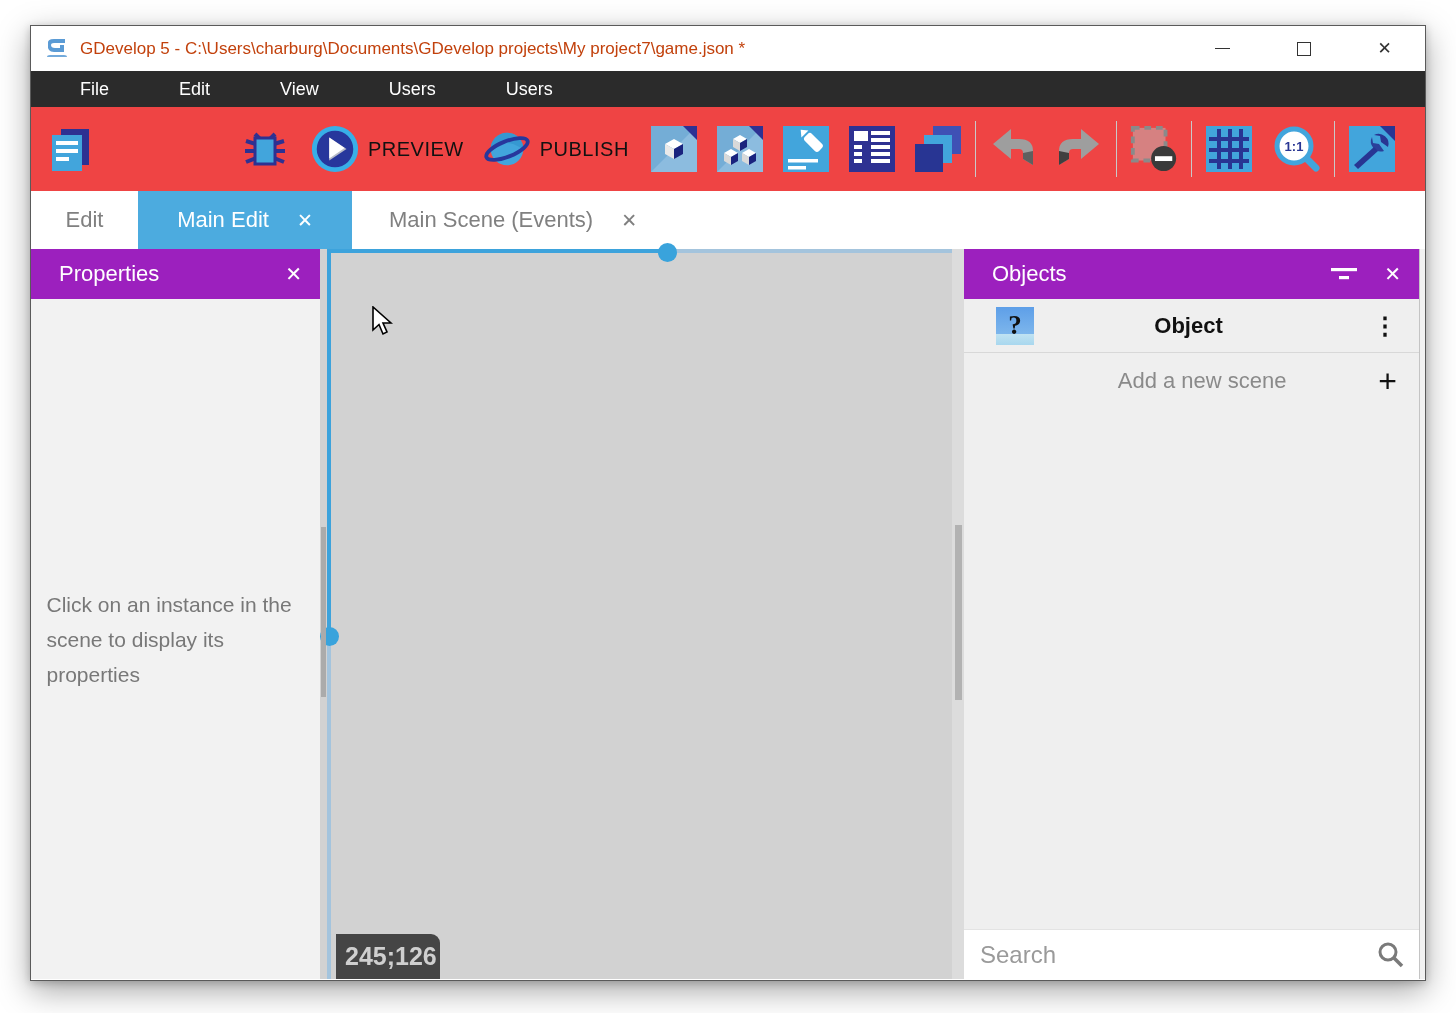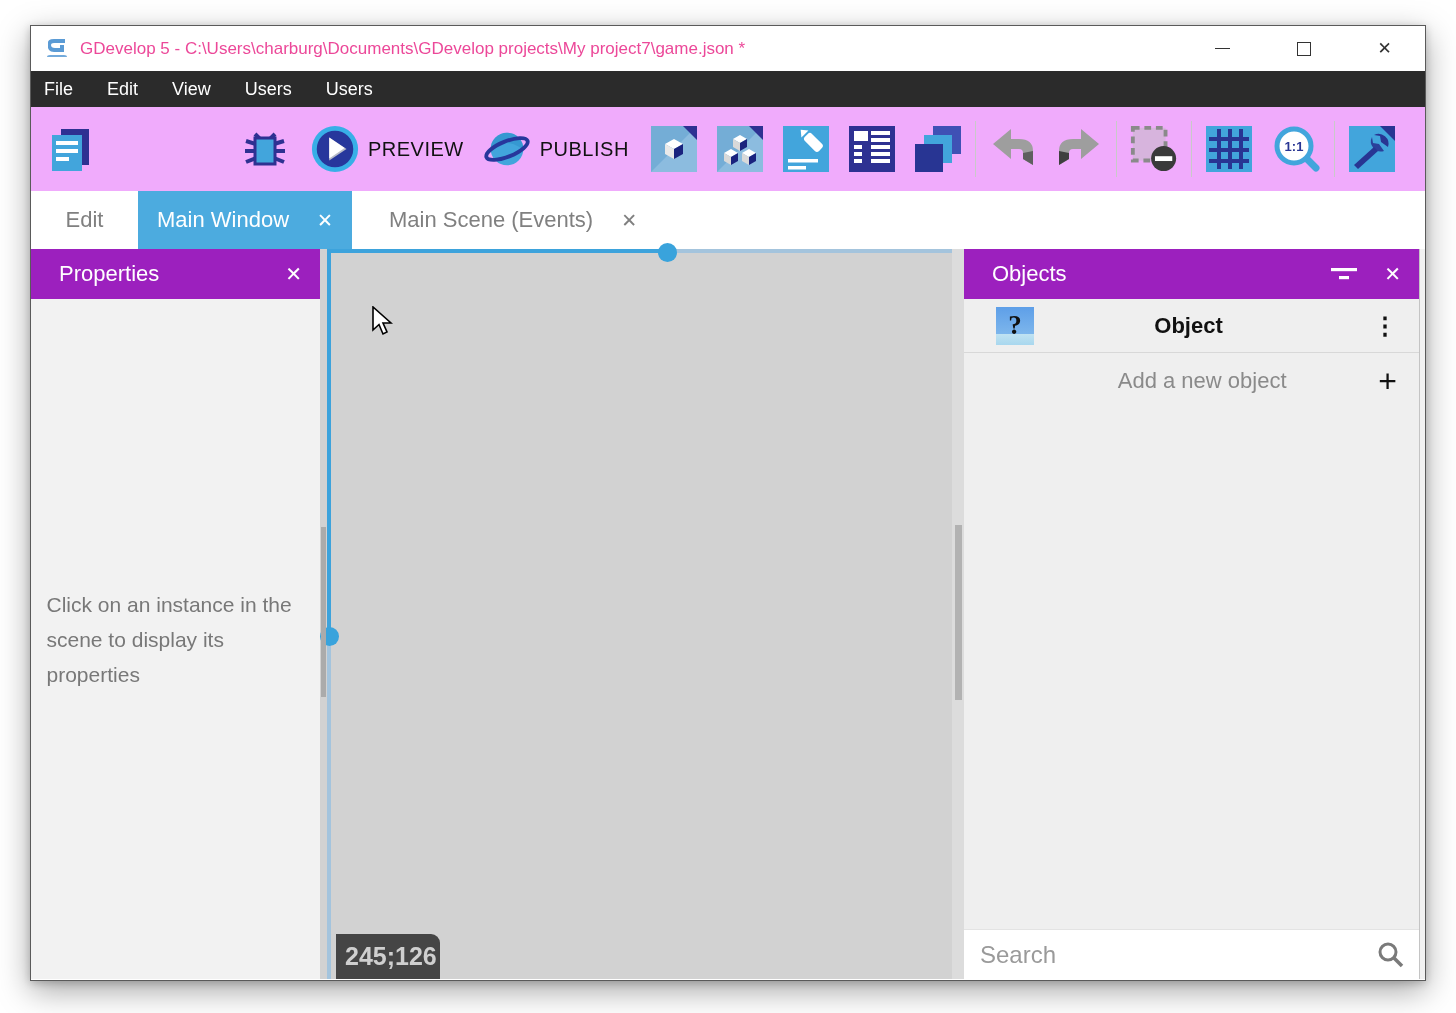--- a/index.html
+++ b/index.html
@@ -7,34 +7,34 @@
 
   .window {
     position:absolute; left:30px; top:25px; width:1396px; height:956px;
     background:#ffffff; border:1px solid #5a5a5a;
     box-shadow:0 10px 30px rgba(0,0,0,0.35), 0 2px 8px rgba(0,0,0,0.2);
   }
 
   
   .titlebar { position:absolute; left:0; top:0; width:100%; height:45px; background:#ffffff; display:flex; align-items:center; }
   .app-logo { width:26px; height:26px; margin-left:13px; margin-right:10px; flex:0 0 auto; }
-  .title-text { font-size:17px; color:#ec4899; white-space:nowrap; }
+  .title-text { font-size:17px; color:#c2410c; white-space:nowrap; }
   .win-controls { position:absolute; right:0; top:0; height:45px; display:flex; }
   .win-btn { width:81px; height:45px; display:flex; align-items:center; justify-content:center; color:#333; cursor:default; }
   .min-glyph { width:15px; height:1.5px; background:#333; display:block; }
   .max-glyph { width:14px; height:14px; border:1.5px solid #333; display:block; }
   .close-glyph { font-size:17px; color:#333; line-height:1; }
 
   
   .menubar { position:absolute; left:0; top:45px; width:100%; height:36px; background:#2b2b2b; display:flex; align-items:center; }
-  .menu-item { color:#ffffff; font-size:18px; padding:8px 17px; height:36px; display:flex; align-items:center; cursor:default; }
+  .menu-item { color:#ffffff; font-size:18px; padding:8px 17px; height:36px; display:flex; align-items:center; cursor:default;margin-left:36px; }
   .menu-item:first-child { padding-left:13px; }
 
   
-  .toolbar { position:absolute; left:0; top:81px; width:100%; height:84px; background:#f0abfc; display:flex; align-items:center; }
+  .toolbar { position:absolute; left:0; top:81px; width:100%; height:84px; background:#ef4444; display:flex; align-items:center; }
   .tb-btn { width:50px; height:52px; display:flex; align-items:center; justify-content:center; flex:0 0 auto; }
   .tb-label { font-size:20px; color:#111; letter-spacing:0.5px; margin-left:8px; flex:0 0 auto; }
   .tb-sep { width:1px; height:56px; background:#c9c9c9; margin:0 12px; flex:0 0 auto; }
 
   
   .tabbar { position:absolute; left:0; top:165px; width:100%; height:58px; background:#ffffff; display:flex; }
   .tab { height:58px; display:flex; align-items:center; justify-content:center; font-size:22px; color:#808080; cursor:default; }
   .tab-home { width:107px; }
   .tab-active { width:214px; background:#4cabdf; color:#ffffff; }
   .tab-events { width:314px;padding-left:8px; }
@@ -281,21 +281,21 @@
         </g>
       </svg>
     </div>
   </div>
 
   <div class="tabbar">
     <div class="tab tab-home">
         <span>Edit</span>
       </div>
     <div class="tab tab-active">
-      <span>Main Window</span>
+      <span>Main Edit</span>
       <span class="tab-close">✕</span>
     </div>
     <div class="tab tab-events">
       <span>Main Scene (Events)</span>
       <span class="tab-close">✕</span>
     </div>
   </div>
 
   <div class="content">
 
@@ -336,21 +336,21 @@
           </svg>
           <span class="panel-close" style="margin-left:0;">✕</span>
         </div>
       </div>
       <div class="object-row">
         <div class="object-type-icon">?</div>
         <div class="object-name">Object</div>
         <div class="kebab">⋮</div>
       </div>
       <div class="add-row">
-        <div class="add-label">Add a new object</div>
+        <div class="add-label">Add a new scene</div>
         <div class="plus">+</div>
       </div>
       <div class="search-bar">
         <input class="search-input" type="text" placeholder="Search" style="">
         <svg width="30" height="30" viewBox="0 0 30 30">
           <circle cx="13" cy="12" r="8" fill="none" stroke="#7a7a7a" stroke-width="3"></circle>
           <line x1="19" y1="18" x2="27" y2="26" stroke="#7a7a7a" stroke-width="3.5" stroke-linecap="butt"></line>
         </svg>
       </div>
     </div>

